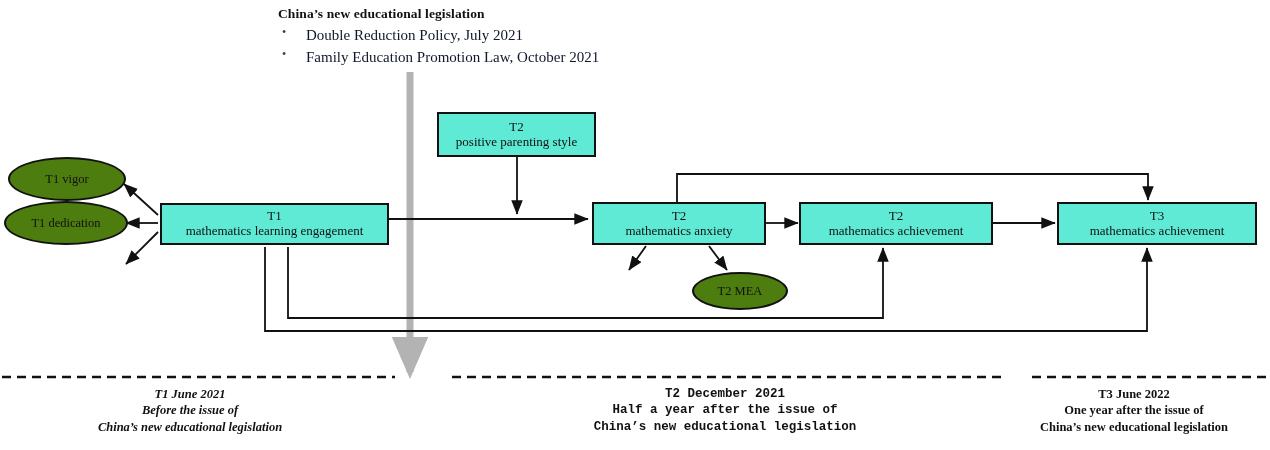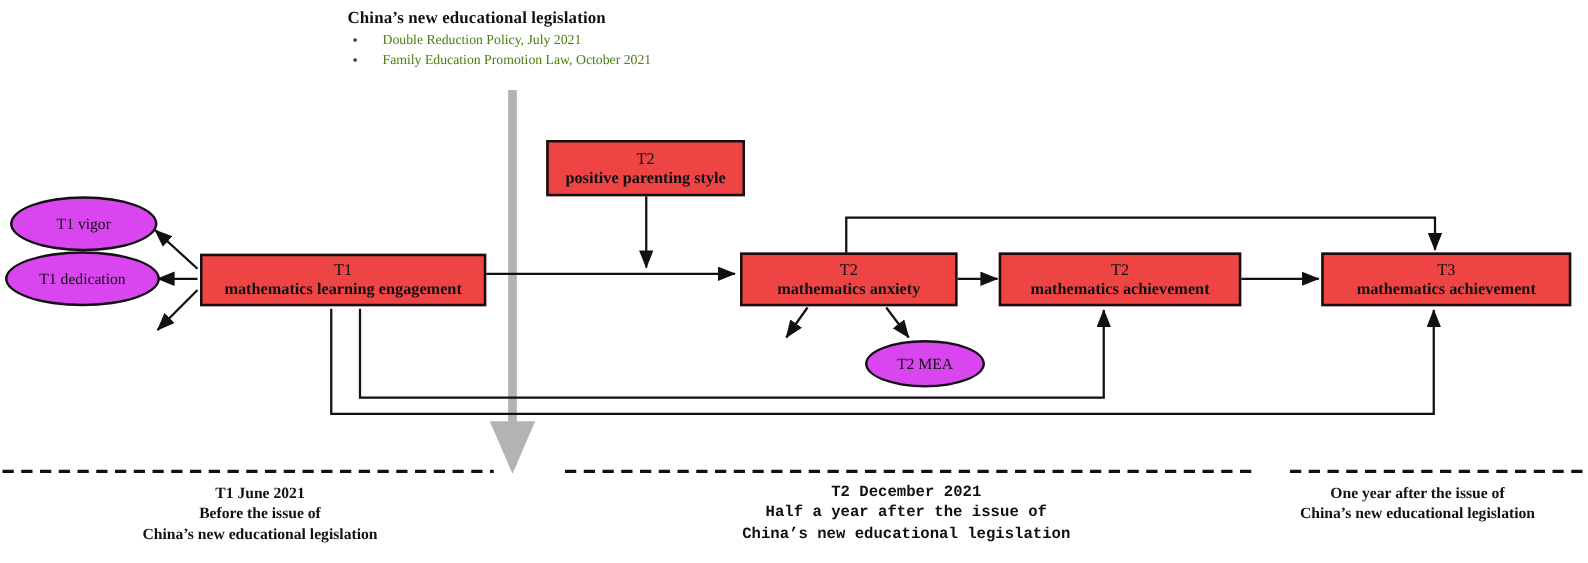--- a/index.html
+++ b/index.html
@@ -6,30 +6,30 @@
   body{
     width:1270px;height:450px;background:#ffffff;
     font-family:"Liberation Serif", serif;
     color:#111;position:relative;overflow:hidden;
   }
   #canvas{position:absolute;left:0;top:0;width:1264px;height:450px;}
   svg.layer{position:absolute;left:0;top:0;width:1270px;height:450px;pointer-events:none;}
 
   .node{position:absolute;box-sizing:border-box;display:flex;align-items:center;
         justify-content:center;text-align:center;line-height:1.15;}
-  .box{border:2px solid #111;background:#ef4444;}
+  .box{border:2px solid #111;background:#5eead4;}
   .box .t1{font-size:13px;}
-  .box .t2{font-size:13px;font-weight:bold;}
+  .box .t2{font-size:13px;}
   .box-inner{padding:2px 4px;}
-  .ellipse{border:2px solid #111;border-radius:50%;background:#d946ef;font-size:12.5px;}
+  .ellipse{border:2px solid #111;border-radius:50%;background:#4d7c0f;font-size:12.5px;}
 
   .legend{position:absolute;left:278px;top:6px;width:500px;}
   .legend .title{font-weight:bold;font-size:13.5px;letter-spacing:.1px;}
   .legend ul{list-style:none;margin:3px 0 0 0;padding:0;}
-  .legend li{font-size:11px;line-height:1.45;position:relative;padding-left:28px;color:#4d7c0f;}
+  .legend li{font-size:15px;line-height:1.45;position:relative;padding-left:28px;color:#0f172a;}
   .legend li:before{content:"\2022";position:absolute;left:4px;top:-1px;font-size:12px;color:#3a3a3a;}
 
   .tl-label{position:absolute;text-align:center;font-weight:bold;font-size:12.5px;line-height:1.3;}
 </style>
 </head>
 <body>
 
 <div id="canvas">
 
   <svg class="layer" viewBox="0 0 1270 450">
@@ -149,30 +149,31 @@
     <div class="box-inner">
       <div class="t1">T3</div>
       <div class="t2">mathematics achievement</div>
     </div>
   </div>
 
   <div class="node ellipse" style="left:692px;top:272px;width:96px;height:38px;">
     <span>T2 MEA</span>
   </div>
 
-  <div class="tl-label" style="left:43px;top:386px;width:330px;">
+  <div class="tl-label" style="left:25px;top:386px;width:330px;font-style:italic;">
     <div>T1 June 2021</div>
     <div>Before the issue of</div>
     <div>China’s new educational legislation</div>
   </div>
 
   <div class="tl-label" style="left:560px;top:386px;width:330px;font-family:Liberation Mono, monospace;">
     <div>T2 December 2021</div>
     <div>Half a year after the issue of</div>
     <div>China’s new educational legislation</div>
   </div>
 
   <div class="tl-label" style="left:1000px;top:386px;width:268px;">
+    <div>T3 June 2022</div>
     <div>One year after the issue of</div>
     <div>China’s new educational legislation</div>
   </div>
 
 </div>
 
 </body></html>

